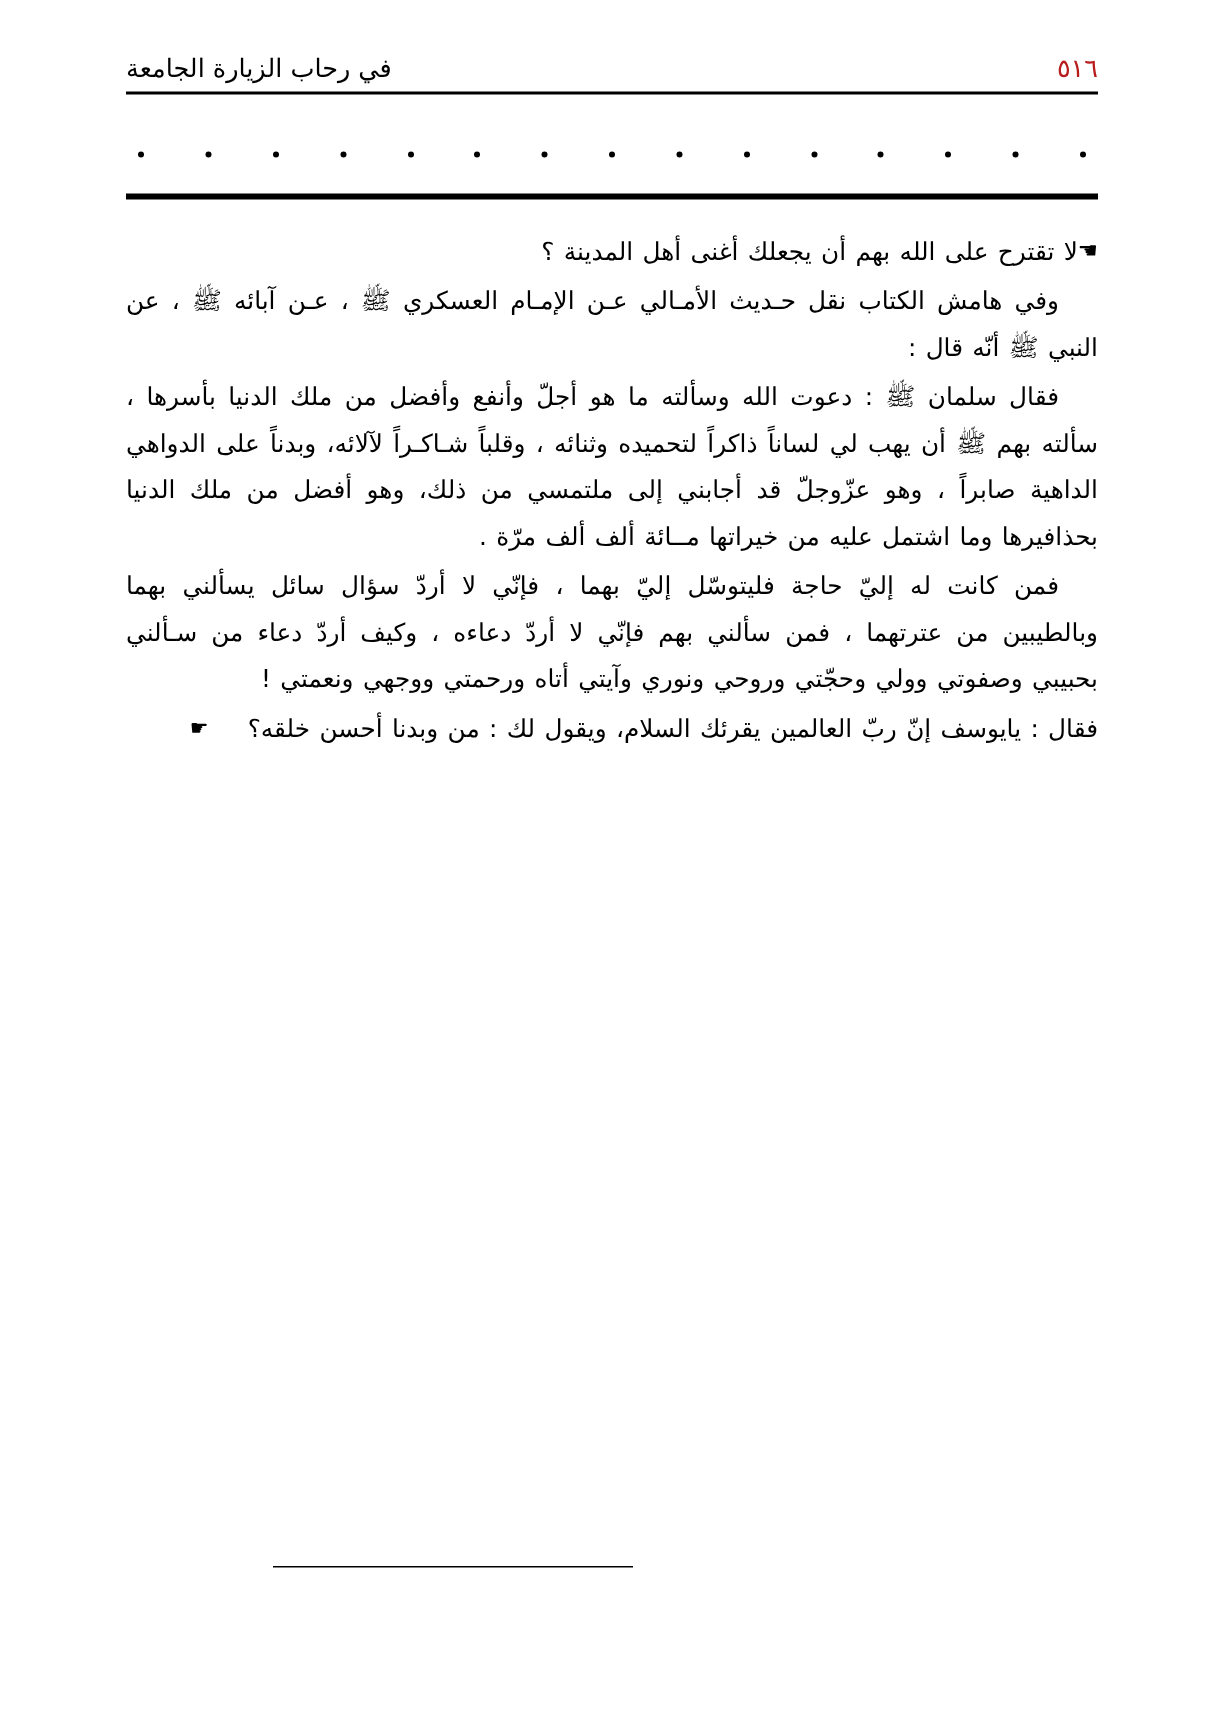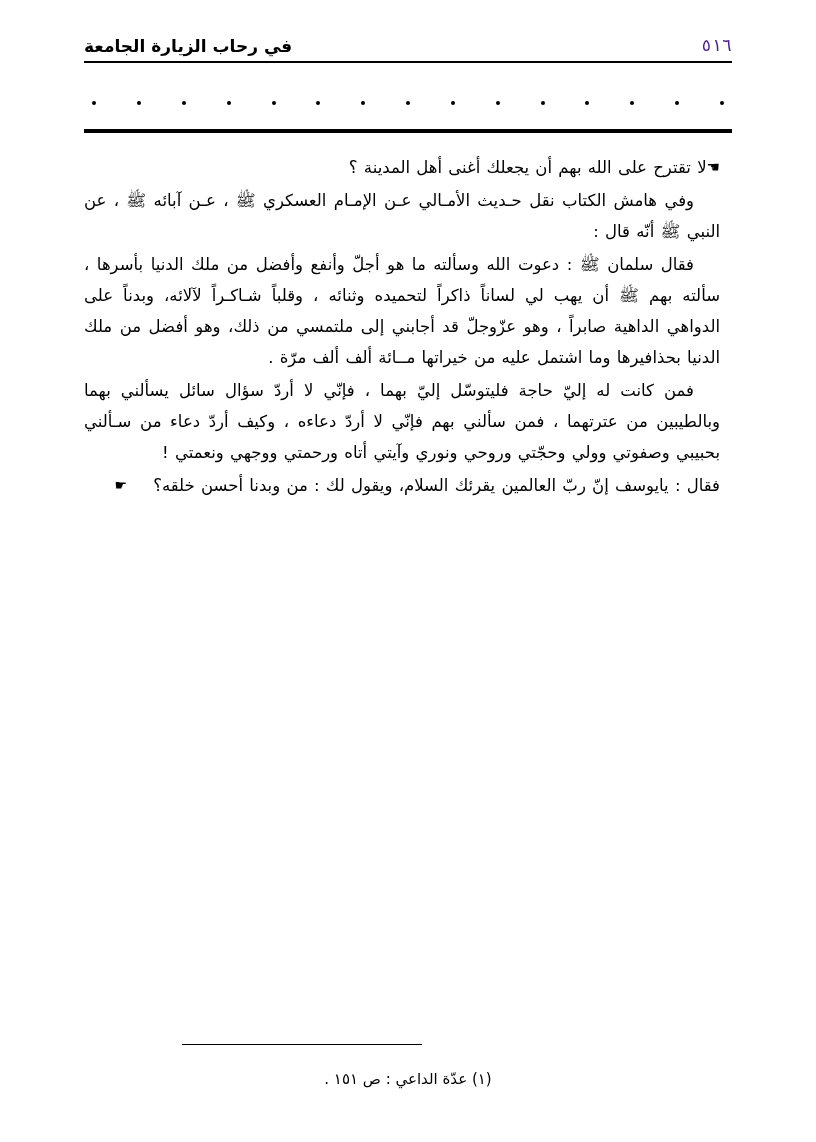--- a/index.html
+++ b/index.html
@@ -32,30 +32,30 @@
   .header-row {
     display: flex;
     flex-direction: row-reverse;
     justify-content: space-between;
     align-items: flex-end;
     height: 32px;
   }
   .header-title {
     font-family: "DejaVu Sans", sans-serif;
     font-size: 17px;
-    font-weight: bold;
+    font-weight: normal;
     letter-spacing: 0px;
     color: #000;
     white-space: nowrap;
   }
   .header-page {
-    font-family: Liberation Mono, monospace;
+    font-family: Liberation Sans, sans-serif;
     font-size: 17px;
     font-weight: normal;
-    color: #4c1d95;
+    color: #b91c1c;
     letter-spacing: 1px;
   }
   .header-rule {
     margin-top: 5px;
     border-bottom: 2.5px solid #000;
     width: 100%;
   }
 
   
   .dots {
@@ -84,21 +84,21 @@
     right: 84px;
     left: 84px;
     height: 4px;
     background: #000;
   }
 
   
   .content {
     position: absolute;
     top: 152px;
-    right: 96px;
+    right: 84px;
     left: 84px;
     text-align: justify;
     direction: rtl;
   }
   p.para {
     margin: 0 0 2px 0;
     font-family: "DejaVu Sans", sans-serif;
     font-size: 16.5px;
     line-height: 31px;
     text-align: justify;
@@ -187,15 +187,14 @@
 
     <p class="para indent">فمن كانت له إليّ حاجة فليتوسّل إليّ بهما ، فإنّي لا أردّ سؤال سائل يسألني بهما وبالطيبين من عترتهما ، فمن سألني بهم فإنّي لا أردّ دعاءه ، وكيف أردّ دعاء من سـألني بحبيبي وصفوتي وولي وحجّتي وروحي ونوري وآيتي أتاه ورحمتي ووجهي ونعمتي !</p>
 
 
 
     <p class="para"><span>فقال : يايوسف إنّ ربّ العالمين يقرئك السلام، ويقول لك : من وبدنا أحسن خلقه؟</span><span class="end-marker">☛</span></p>
 
   </div>
 
   <div class="footnote-rule"></div>
-  <div class="footnote">(١) عدّة الداعي : ص ١٥١ .</div>
 
 </div>
 
 </body></html>

